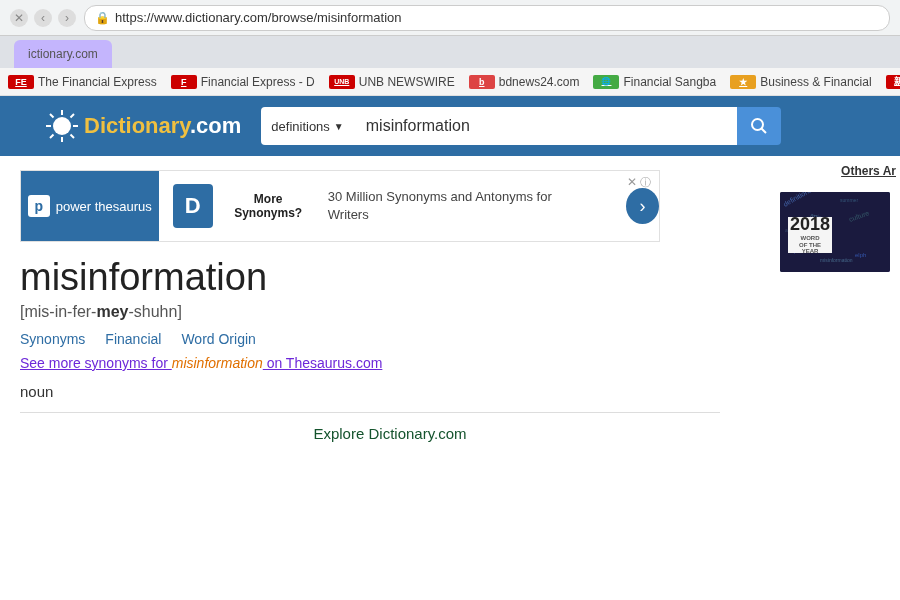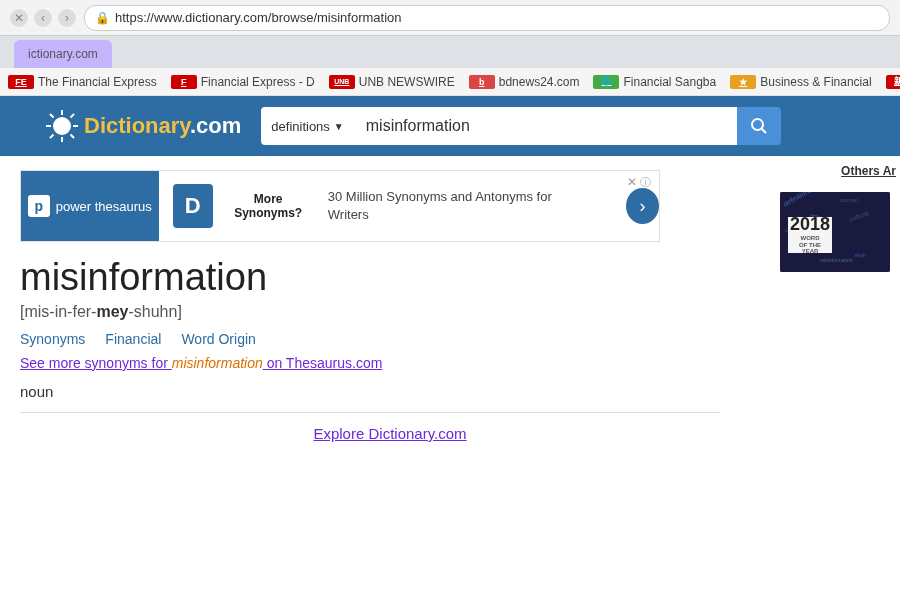--- a/index.html
+++ b/index.html
@@ -254,21 +254,21 @@
     .example-sentence {
       font-size: 13px; color: #777; font-style: italic; margin-top: 2px; margin-bottom: 6px;
     }
 
     .divider { border: none; border-top: 1px solid #ddd; margin: 12px 0; max-width: 700px; }
 
     .explore-link {
       text-align: center; font-size: 15px; margin: 6px 0;
     }
     .explore-link a {
-      color: #6d28d9; text-decoration: underline; cursor: pointer;
+      color: #14532d; cursor: pointer;
     }
 
     
     .sidebar {
       width: 120px;
       padding: 0;
       overflow: hidden;
     }
     .others-label {
       text-align: right;

